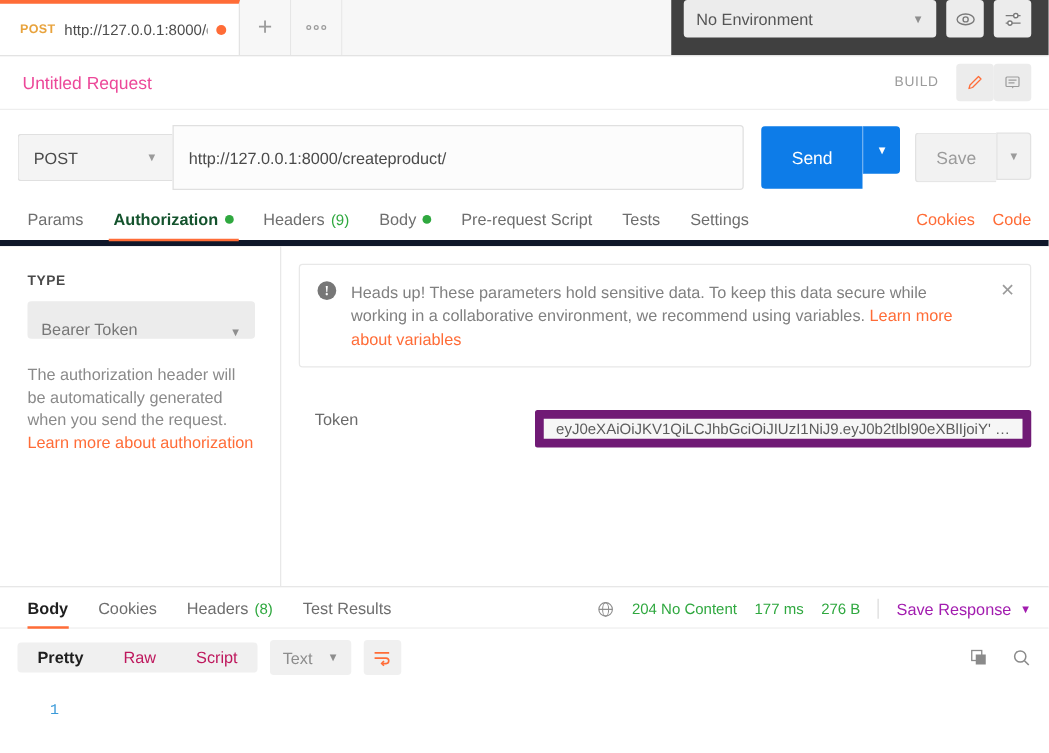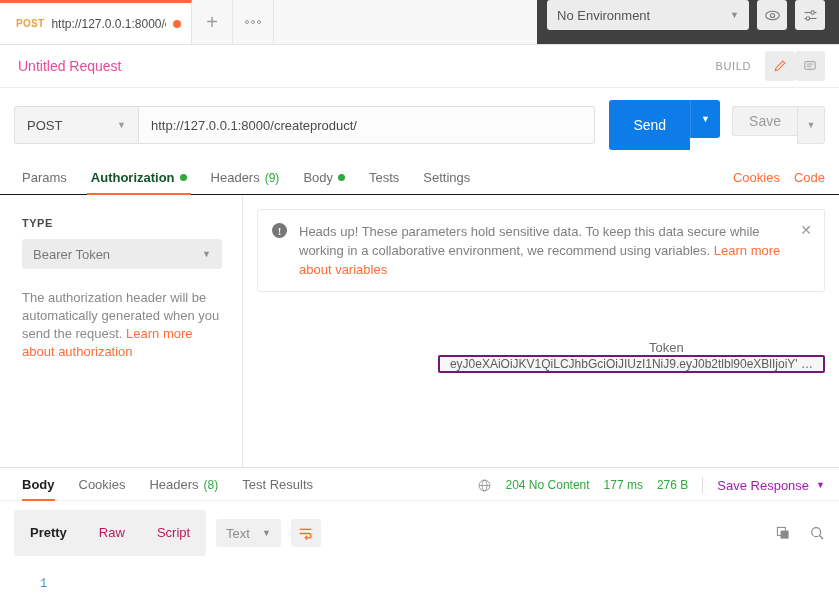--- a/index.html
+++ b/index.html
@@ -114,21 +114,21 @@
     background: #f4f4f4;
     border: 1px solid #e0e0e0;
     border-right: none;
     border-radius: 3px 0 0 3px;
     display: flex; align-items: center;
     padding: 0 12px;
     font-size: 13px; color: #4a4a4a;
   }
   .method-select .caret { margin-left:auto; color:#9a9a9a; font-size:9px; }
   .url-input {
-    flex: 1; height: 38px;
+    flex: 1; height: 52px;
     background: #fcfcfc;
     border: 1px solid #e0e0e0;
     border-radius: 0 3px 3px 0;
     display: flex; align-items: center;
     padding: 0 12px;
     font-size: 13px; color: #4a4a4a;
   }
   .send-wrap { display:flex; margin-left: 14px; }
   .send-btn {
     height: 50px; padding: 0 24px;
@@ -139,39 +139,39 @@
   }
   .send-caret {
     width: 30px; height: 38px; background: #0d7ce8;
     border-left: 1px solid #2e8cec;
     border-radius: 0 3px 3px 0;
     display:flex;align-items:center;justify-content:center;
     color:#fff; font-size:9px;
   }
   .save-wrap { display:flex; margin-left: 12px; }
   .save-btn {
-    height: 30px; padding: 0 16px;
+    height: 40px; padding: 0 16px;
     background: #f2f2f2; border: 1px solid #e2e2e2; border-right:none;
     border-radius: 3px 0 0 3px;
     font-size: 14px; color: #9b9b9b;
     display:flex;align-items:center;
   }
   .save-caret {
     width: 28px; height: 38px;
     background: #f2f2f2; border: 1px solid #e2e2e2;
     border-radius: 0 3px 3px 0;
     display:flex;align-items:center;justify-content:center;
     color:#9b9b9b; font-size:9px;
   }
 
   
   .req-tabs {
     display: flex; align-items: flex-end;
     padding: 0 14px 0 14px;
-    border-bottom: 1px solid #0f172a;
+    border-bottom: 5px solid #0f172a;
     height: 33px;
     background: #fff;
   }
   .rtab {
     font-size: 13px; color: #6e6e6e;
     padding: 0 12px 9px 12px;
     display: flex; align-items: center; gap: 5px;
     position: relative;
     white-space: nowrap;
   }
@@ -196,21 +196,21 @@
     width: 243px;
     border-right: 1px solid #e8e8e8;
     padding: 22px 20px 0 22px;
   }
   .type-label {
     font-size: 11px; font-weight: bold; color: #4a4a4a;
     letter-spacing: .5px; margin-bottom: 10px;
   }
   .type-select {
     height: 30px; background: #ececec; border-radius: 3px;
-    display: flex; align-items: center; padding: 0 11px;
+    display: flex; align-items: flex-end; padding: 0 11px;
     font-size: 13px; color: #777;
   }
   .type-select .caret { margin-left:auto; color:#8e8e8e; font-size:9px; }
   .auth-desc {
     margin-top: 20px;
     font-size: 13px; line-height: 18px; color: #8a8a8a;
   }
   .auth-desc a { color: #ff6c37; text-decoration: none; }
 
   .auth-right { flex: 1; padding: 14px 14px 0 14px; }
@@ -230,30 +230,29 @@
     font-family: "Liberation Serif", serif;
   }
   .warn-text {
     font-size: 13px; line-height: 19px; color: #808080;
     flex: 1;
   }
   .warn-text a { color: #ff6c37; text-decoration: none; }
   .warn-close { color:#9b9b9b; font-size: 14px; flex:none; line-height:1; margin-top:1px; }
 
   .token-row {
-    display: flex; align-items: flex-end;
-    margin-top: 48px;
+    display: flex; align-items: flex-start;
+    margin-top: 34px;
     padding-left: 13px;
-    flex-direction: column;
   }
   .token-label { font-size: 13px; color: #6a6a6a; width: 176px; }
   .token-input {
     flex: 1; height: 30px;
     background: #f6f6f6;
-    border: 2px solid #701a75;
+    border: 7px solid #701a75;
     border-radius: 2px;
     display: flex; align-items: center;
     padding: 0 10px;
     font-size: 12px; color: #5c5c5c;
     overflow: hidden; white-space: nowrap;
   }
 
   
   .resp-sep { height: 1px; background: #e0e0e0; }
   .resp-tabs {
@@ -281,21 +280,21 @@
   .meta-div { width:1px; height:16px; background:#dcdcdc; }
   .save-resp { font-size: 13px; color:#a21caf; display:flex;align-items:center;gap:7px;}
   .save-resp .caret { font-size: 9px; }
 
   .fmt-bar {
     display:flex; align-items:center;
     padding: 9px 14px;
     background: #fff;
   }
   .seg {
-    display:flex; background:#f0f0f0; border-radius:3px; height:46px; align-items:center;
+    display:flex; background:#f0f0f0; border-radius:3px; height:24px; align-items:center;
   }
   .seg-item {
     font-size: 13px; color:#be185d; padding: 0 16px; line-height: 28px;
   }
   .seg-item.active { color:#1f1f1f; font-weight:bold; }
   .type-drop {
     margin-left: 10px;
     height:28px; background:#f0f0f0; border-radius:3px;
     display:flex;align-items:center;padding: 0 10px; gap: 12px;
     font-size:13px;color:#8d8d8d;
@@ -410,20 +409,23 @@
     <span>Authorization</span>
     <span class="green-dot"></span>
   </div>
   <div class="rtab">
     <span>Headers</span>
     <span class="count">(9)</span>
   </div>
   <div class="rtab">
     <span>Body</span>
     <span class="green-dot"></span>
+  </div>
+  <div class="rtab">
+    <span>Pre-request Script</span>
   </div>
   <div class="rtab">
     <span>Tests</span>
   </div>
   <div class="rtab">
     <span>Settings</span>
   </div>
   <div class="rtabs-right">
     <span class="link-orange">Cookies</span>
     <span class="link-orange">Code</span>

